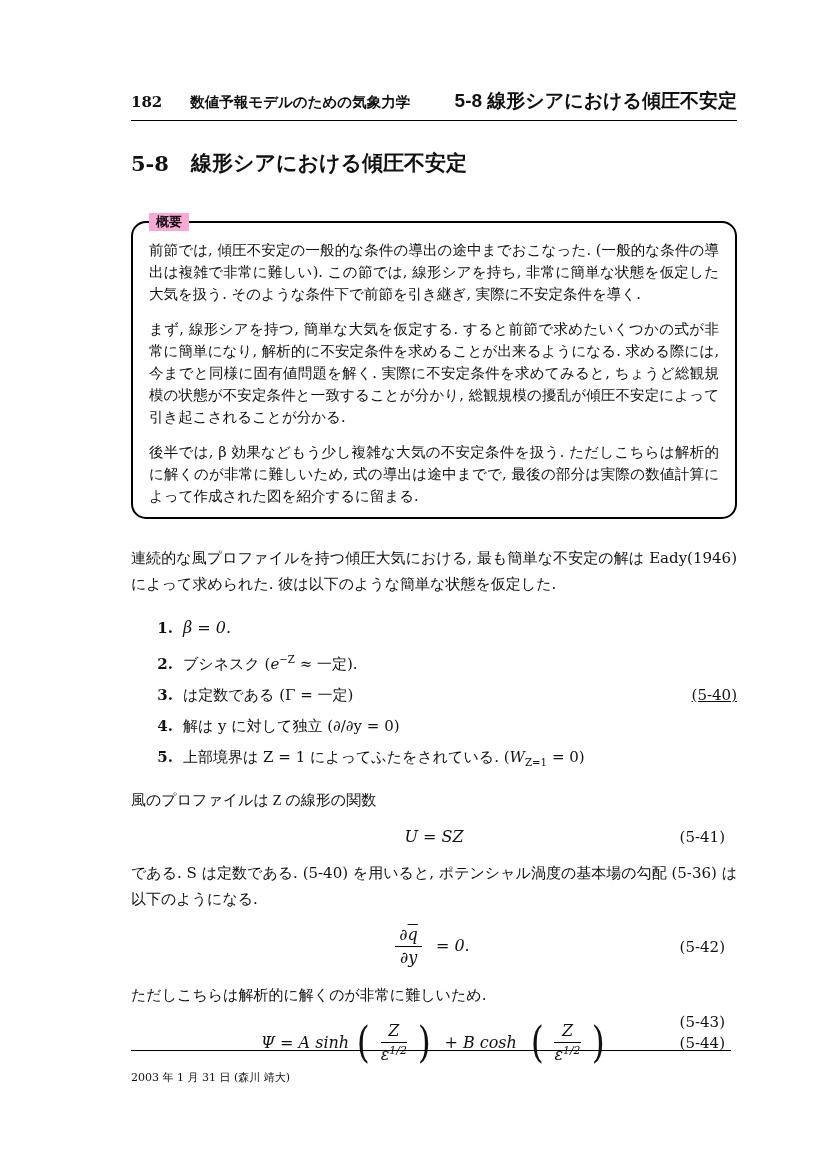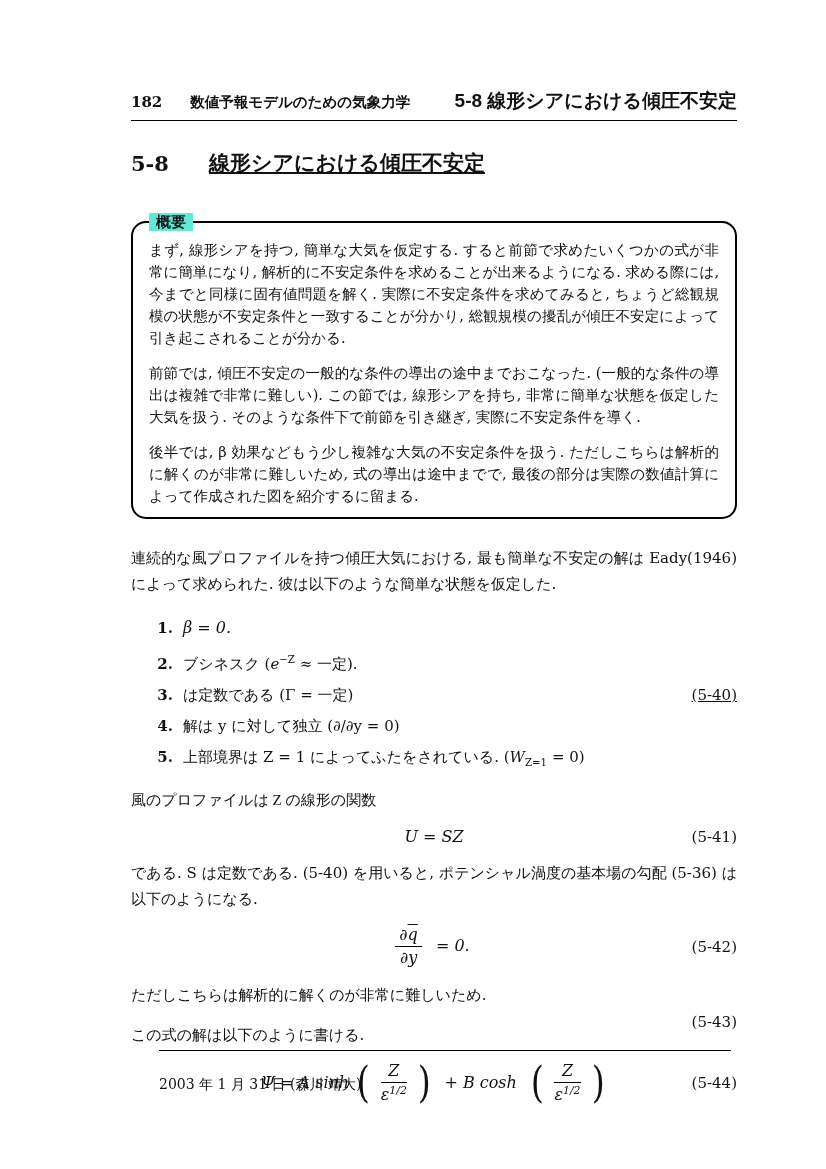--- a/index.html
+++ b/index.html
@@ -12,58 +12,58 @@
   .hdr{padding-top:88px;}
   .hdr-row{display:flex;align-items:baseline;font-size:15px;font-weight:bold;}
   .hdr-page{font-family:"DejaVu Serif","Liberation Serif",serif;}
   .hdr-left-title{margin-left:28px;font-family:"DejaVu Sans","Liberation Sans",sans-serif;font-size:14.5px;}
   .hdr-right{margin-left:auto;font-family:Liberation Sans, sans-serif;font-size:19px;}
   .hdr-rule{border-bottom:1.5px solid #000;margin-top:6px;}
 
   
   .sec{margin-top:28px;display:flex;align-items:center;font-weight:bold;}
   .sec-no{font-size:21px;font-family:"DejaVu Serif","Liberation Serif",serif;}
-  .sec-title{font-size:21px;margin-left:40px;font-family:"DejaVu Sans","Liberation Sans",sans-serif;text-decoration:underline;}
+  .sec-title{font-size:21px;margin-left:22px;font-family:"DejaVu Sans","Liberation Sans",sans-serif;}
 
   
   .obox{position:relative;margin-top:44px;border:2px solid #000;border-radius:15px;padding:16px 16px 10px 16px;}
-  .obox-label{position:absolute;top:-10px;left:16px;background:#5eead4;padding:0 7px;
-    font-family:"DejaVu Sans","Liberation Sans",sans-serif;font-weight:bold;font-size:15px;line-height:18px;}
+  .obox-label{position:absolute;top:-10px;left:16px;background:#f9a8d4;padding:0 7px;
+    font-family:"DejaVu Sans","Liberation Sans",sans-serif;font-weight:bold;font-size:13px;line-height:18px;}
   .obox p{margin:0 0 13px 0;font-size:14.5px;line-height:22px;text-align:justify;}
   .obox p:last-child{margin-bottom:0;}
 
   
   .para{font-size:15px;line-height:26px;text-align:justify;}
   .p-intro{margin-top:26px;}
   .p-tight{margin-top:8px;}
   .p-wind{margin-top:14px;font-family:Liberation Serif, serif;}
 
   
   .alist{margin-top:20px;padding-left:20px;}
   .li{display:flex;align-items:baseline;margin-bottom:10px;font-size:15px;line-height:21px;}
   .li .no{font-weight:bold;min-width:22px;text-align:right;margin-right:10px;}
   .li .eqno{margin-left:auto;text-decoration:underline;}
 
   
   .eqrow{position:relative;text-align:center;margin:14px 0;}
-  .eqrow .eqno{position:absolute;right:0;top:50%;transform:translateY(-50%);font-style:normal;font-size:15px;}
+  .eqrow .eqno{position:absolute;right:12px;top:50%;transform:translateY(-50%);font-style:normal;font-size:15px;}
   .eq{font-size:16px;font-style:italic;}
   .up{font-style:normal;}
   .frac{display:inline-block;vertical-align:middle;text-align:center;margin:0 3px;}
   .frac .num{display:block;border-bottom:1px solid #000;padding:0 4px 2px 4px;line-height:1.15;}
   .frac .den{display:block;padding-top:2px;line-height:1.15;}
   .bigp{display:inline-block;font-size:42px;font-weight:normal;vertical-align:middle;line-height:0.9;
     transform:scaleX(0.8);font-style:normal;margin:0 1px;}
   .ov{text-decoration:overline;}
   sup,sub{font-size:0.68em;}
   .mid{margin:0 6px;}
 
   
-  .footer{position:absolute;left:131px;right:89px;top:1050px;border-top:1px solid #000;padding-top:25px;
-    font-size:14px;margin-left:28px;}
+  .footer{position:absolute;left:131px;right:89px;top:1050px;border-top:1px solid #000;padding-top:19px;
+    font-size:11px;}
 </style>
 </head>
 <body>
 
 <div class="page">
   <div class="content">
 
     <div class="hdr">
       <div class="hdr-row">
         <span class="hdr-page">182</span>
@@ -73,22 +73,22 @@
       <div class="hdr-rule"></div>
     </div>
 
     <div class="sec">
       <span class="sec-no">5-8</span>
       <span class="sec-title">線形シアにおける傾圧不安定</span>
     </div>
 
     <div class="obox">
       <span class="obox-label">概要</span>
+      <p>前節では, 傾圧不安定の一般的な条件の導出の途中までおこなった. (一般的な条件の導出は複雑で非常に難しい). この節では, 線形シアを持ち, 非常に簡単な状態を仮定した大気を扱う. そのような条件下で前節を引き継ぎ, 実際に不安定条件を導く.</p>
       <p>まず, 線形シアを持つ, 簡単な大気を仮定する. すると前節で求めたいくつかの式が非常に簡単になり, 解析的に不安定条件を求めることが出来るようになる. 求める際には, 今までと同様に固有値問題を解く. 実際に不安定条件を求めてみると, ちょうど総観規模の状態が不安定条件と一致することが分かり, 総観規模の擾乱が傾圧不安定によって引き起こされることが分かる.</p>
-      <p>前節では, 傾圧不安定の一般的な条件の導出の途中までおこなった. (一般的な条件の導出は複雑で非常に難しい). この節では, 線形シアを持ち, 非常に簡単な状態を仮定した大気を扱う. そのような条件下で前節を引き継ぎ, 実際に不安定条件を導く.</p>
       <p>後半では, β 効果などもう少し複雑な大気の不安定条件を扱う. ただしこちらは解析的に解くのが非常に難しいため, 式の導出は途中までで, 最後の部分は実際の数値計算によって作成された図を紹介するに留まる.</p>
     </div>
 
     <div class="para p-intro">連続的な風プロファイルを持つ傾圧大気における, 最も簡単な不安定の解は Eady(1946) によって求められた. 彼は以下のような簡単な状態を仮定した.</div>
 
     <div class="alist">
       <div class="li">
         <span class="no">1.</span>
         <span class="eq">β = 0.</span>
       </div>
@@ -134,21 +134,20 @@
       </span>
       <span class="eqno">(5-42)</span>
     </div>
 
     <div class="para p-tight">ただしこちらは解析的に解くのが非常に難しいため.</div>
 
     <div class="eqrow">
       <span class="eqno">(5-43)</span>
     </div>
 
-    <div class="para p-tight">この式の解は以下のように書ける.</div>
 
     <div class="eqrow">
       <span class="eq">
         <span>Ψ = A sinh</span>
         <span class="bigp">(</span>
         <span class="frac">
           <span class="num">Z</span>
           <span class="den"><span>ε</span><sup>1/2</sup></span>
         </span>
         <span class="bigp">)</span>

